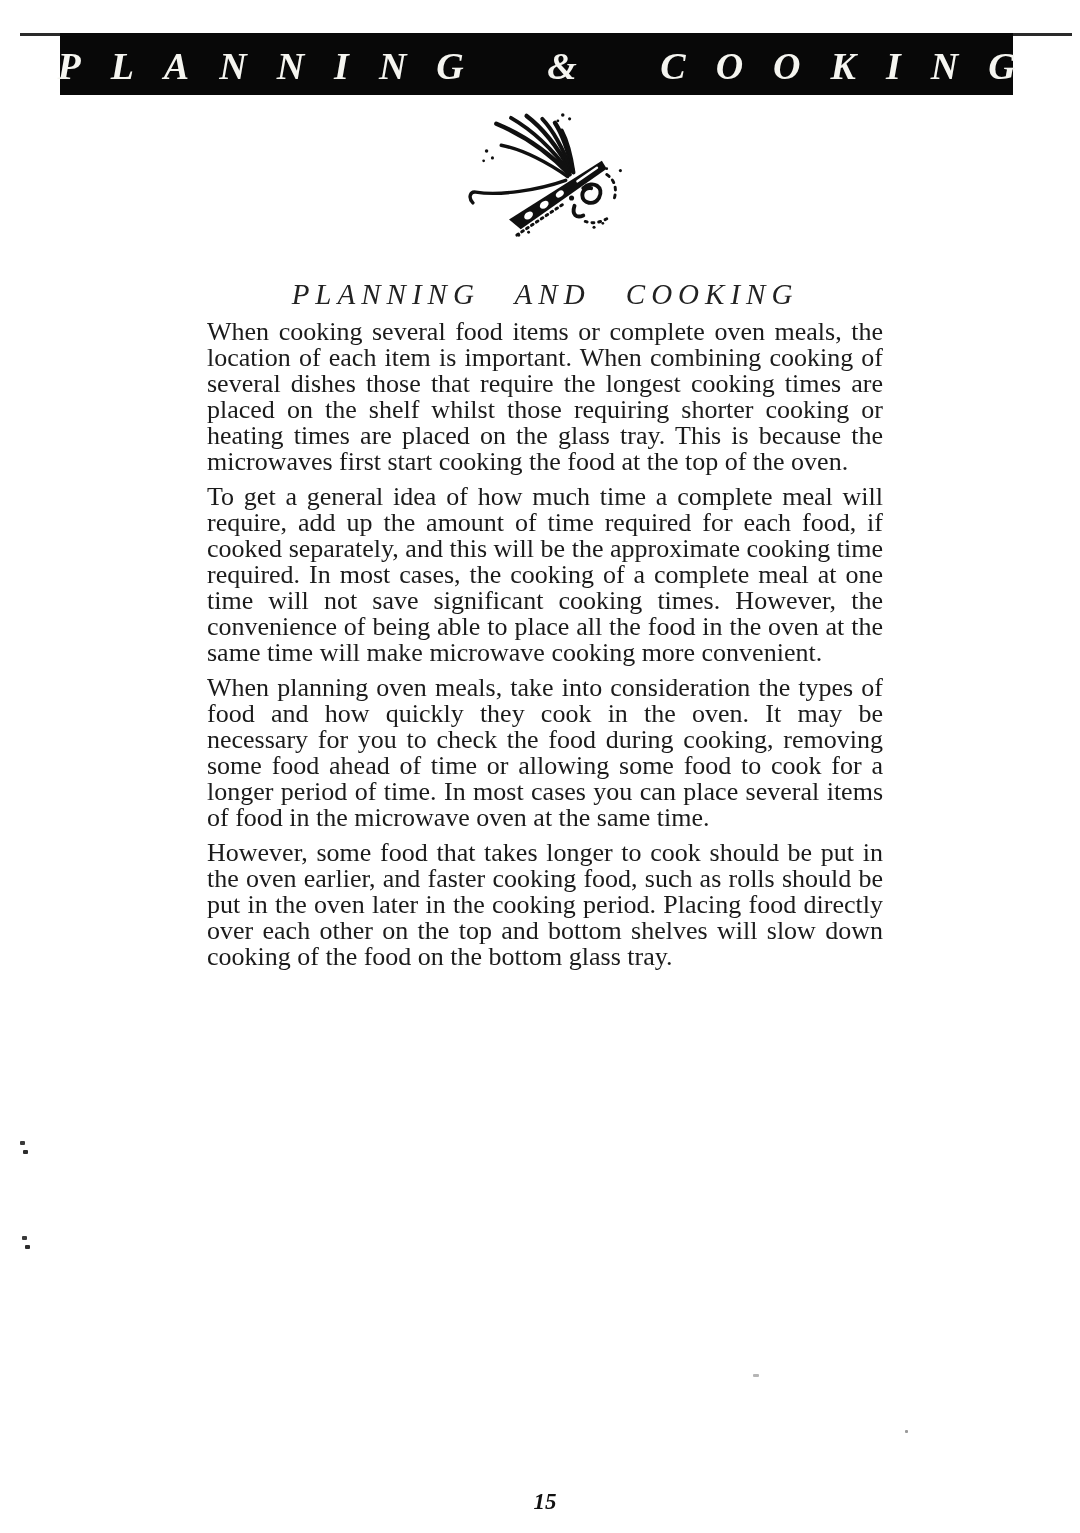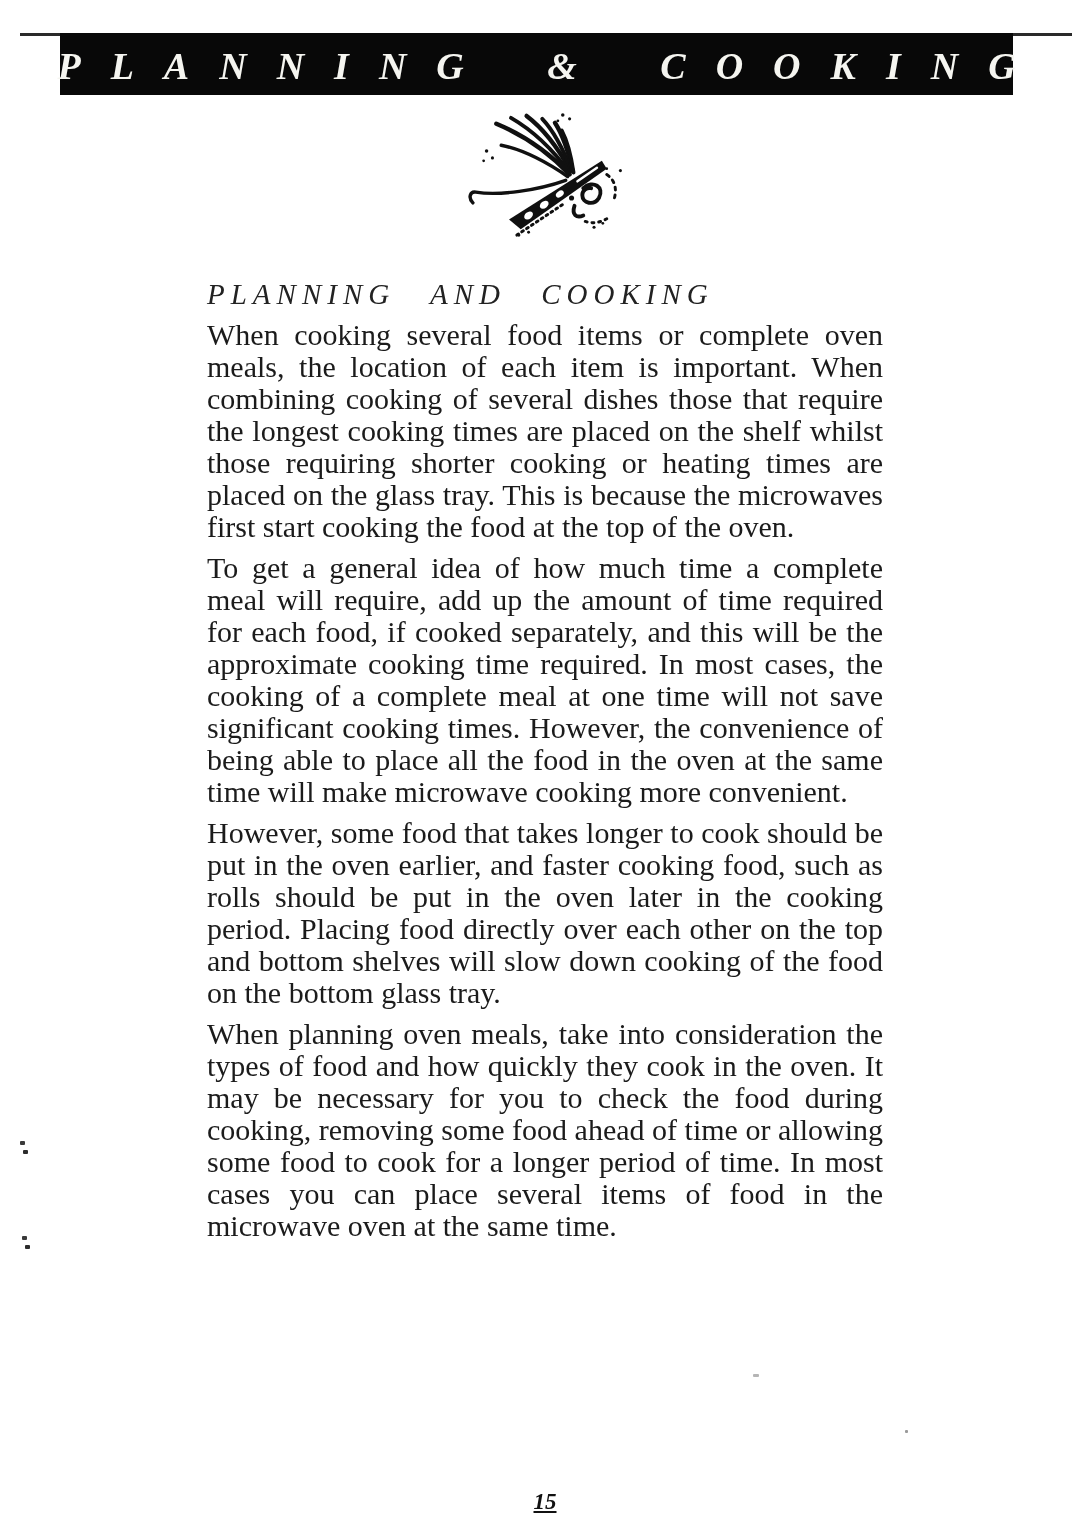--- a/index.html
+++ b/index.html
@@ -48,36 +48,36 @@
   }
   .illustration {
     position: absolute;
     left: 458px; top: 112px;
     width: 190px; height: 127px;
   }
   .section-heading {
     position: absolute;
     left: 207px; top: 278px;
     width: 676px;
-    text-align: left;
+    text-align: center;
     font-style: italic;
     font-size: 29px;
     letter-spacing: 6px;
     word-spacing: 22px;
     color: #222;
     white-space: nowrap;
   }
   .content {
     position: absolute;
     left: 207px; top: 319px;
     width: 676px;
   }
   .content p {
-    font-size: 30px;
-    line-height: 32px;
+    font-size: 26px;
+    line-height: 26px;
     text-align: justify;
     margin-bottom: 9px;
     color: var(--ink);
   }
   .speck {
     position: absolute;
     width: 5px; height: 4px;
     background: #3a3a3a;
     border-radius: 1px;
     box-shadow: 3px 9px 0 #2c2c2c;
@@ -93,21 +93,20 @@
   .fs2 { left: 905px; top: 1430px; width: 3px; height: 3px; background: #9a9a9a; }
   .page-number {
     position: absolute;
     left: 207px; top: 1489px;
     width: 676px;
     text-align: center;
     font-style: italic;
     font-weight: bold;
     font-size: 23px;
     color: #111;
-    text-decoration: underline;
   }
   svg .stroke { stroke: #101010; fill: none; stroke-linecap: round; }
 </style>
 </head>
 <body>
 
 <div class="page">
 
   <div class="rule-top"></div>
 
@@ -158,22 +157,22 @@
           <circle cx="146" cy="114" r="1.4"></circle>
       </g>
     </svg>
   </div>
 
   <div class="section-heading">PLANNING AND COOKING</div>
 
   <div class="content">
     <p>When cooking several food items or complete oven meals, the location of each item is important. When combining cooking of several dishes those that require the longest cooking times are placed on the shelf whilst those requiring shorter cooking or heating times are placed on the glass tray. This is because the microwaves first start cooking the food at the top of the oven.</p>
     <p>To get a general idea of how much time a complete meal will require, add up the amount of time required for each food, if cooked separately, and this will be the approximate cooking time required. In most cases, the cooking of a complete meal at one time will not save significant cooking times. However, the convenience of being able to place all the food in the oven at the same time will make microwave cooking more convenient.</p>
+    <p>When planning oven meals, take into consideration the types of food and how quickly they cook in the oven. It may be necessary for you to check the food during cooking, removing some food ahead of time or allowing some food to cook for a longer period of time. In most cases you can place several items of food in the microwave oven at the same time.</p>
     <p>However, some food that takes longer to cook should be put in the oven earlier, and faster cooking food, such as rolls should be put in the oven later in the cooking period. Placing food directly over each other on the top and bottom shelves will slow down cooking of the food on the bottom glass tray.</p>
-    <p>When planning oven meals, take into consideration the types of food and how quickly they cook in the oven. It may be necessary for you to check the food during cooking, removing some food ahead of time or allowing some food to cook for a longer period of time. In most cases you can place several items of food in the microwave oven at the same time.</p>
   </div>
 
   <div class="speck s1"></div>
   <div class="speck s2"></div>
   <div class="faint-speck fs1"></div>
   <div class="faint-speck fs2"></div>
 
   <div class="page-number">15</div>
 
 </div>

